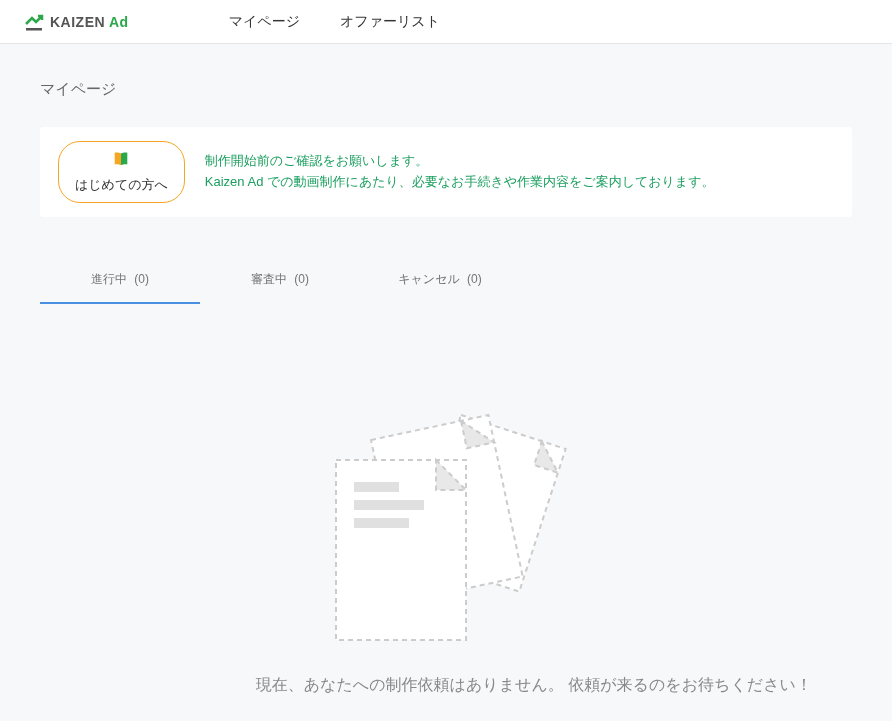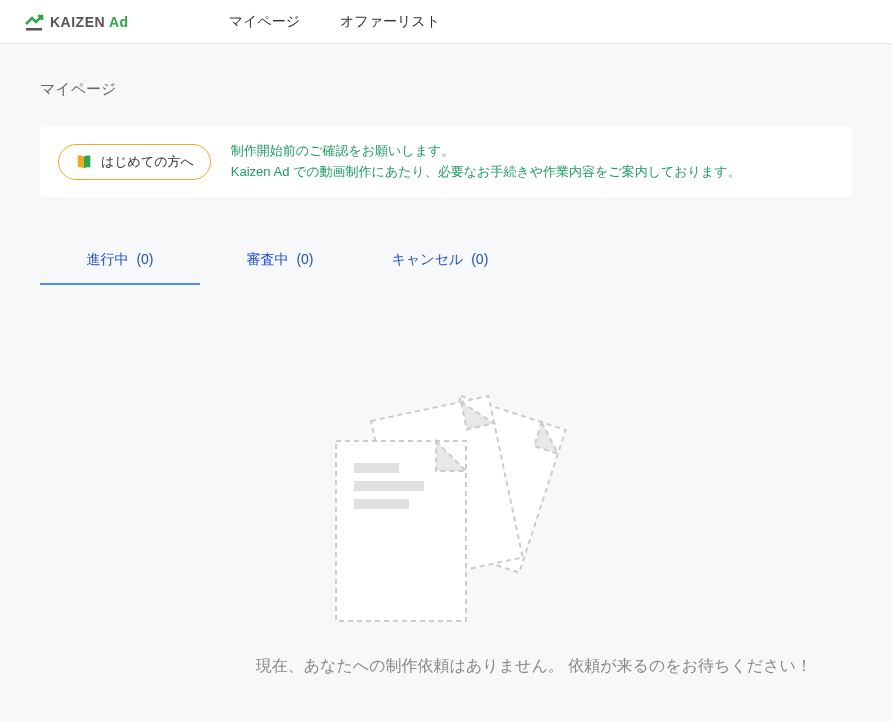--- a/index.html
+++ b/index.html
@@ -72,42 +72,43 @@
     .notice-button {
       border: 1.5px solid #f5a623;
       border-radius: 22px;
       padding: 8px 16px;
       display: flex;
       align-items: center;
       gap: 8px;
       cursor: pointer;
       background: #fff;
       flex-shrink: 0;
+      flex-direction: column;
     }
     .notice-button-icon {
       width: 18px;
       height: 18px;
     }
     .notice-button-text {
       font-size: 13px;
       color: #333;
     }
     .notice-text {
       font-size: 13px;
       line-height: 1.6;
       color: #1a9e5e;
     }
     .tabs {
       display: flex;
       border-bottom: 1px solid transparent;
     }
     .tab {
       padding: 14px 0;
-      font-size: 14px;
-      color: #1d4ed8;
+      font-size: 12px;
+      color: #737373;
       cursor: pointer;
       text-align: center;
       border-bottom: 2px solid transparent;
       width: 160px;
     }
     .tab.active {
       border-bottom: 2px solid #4a90e2;
     }
     .tab-label {
       display: inline;

